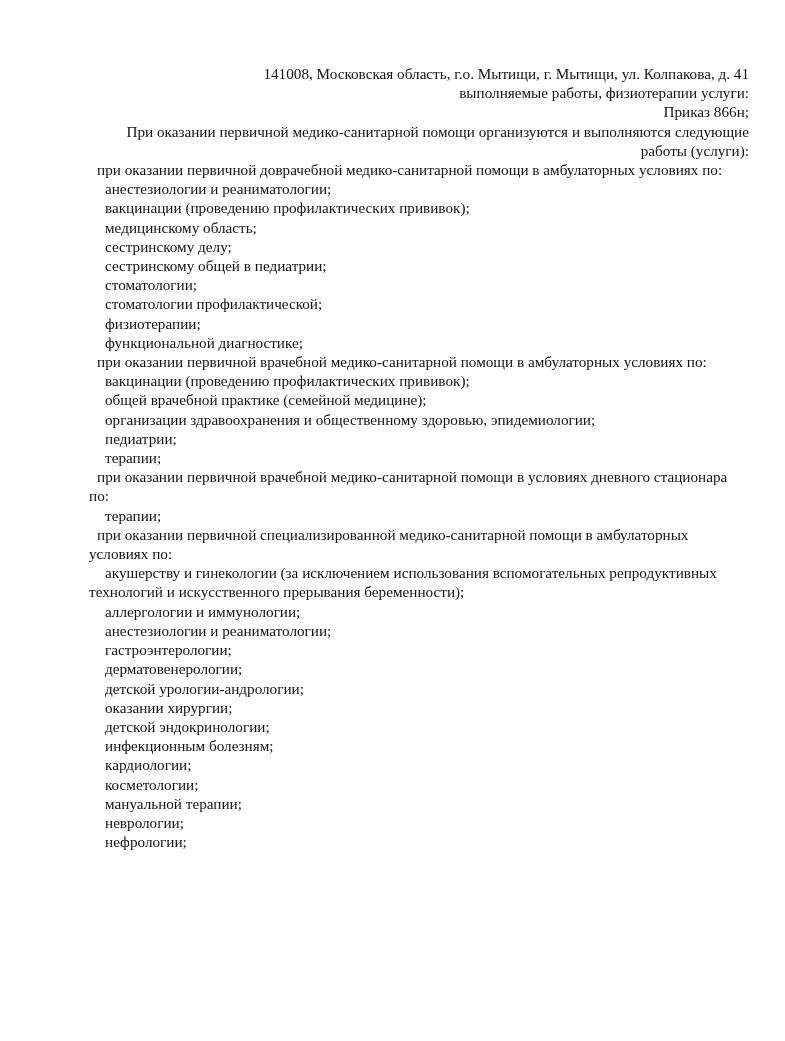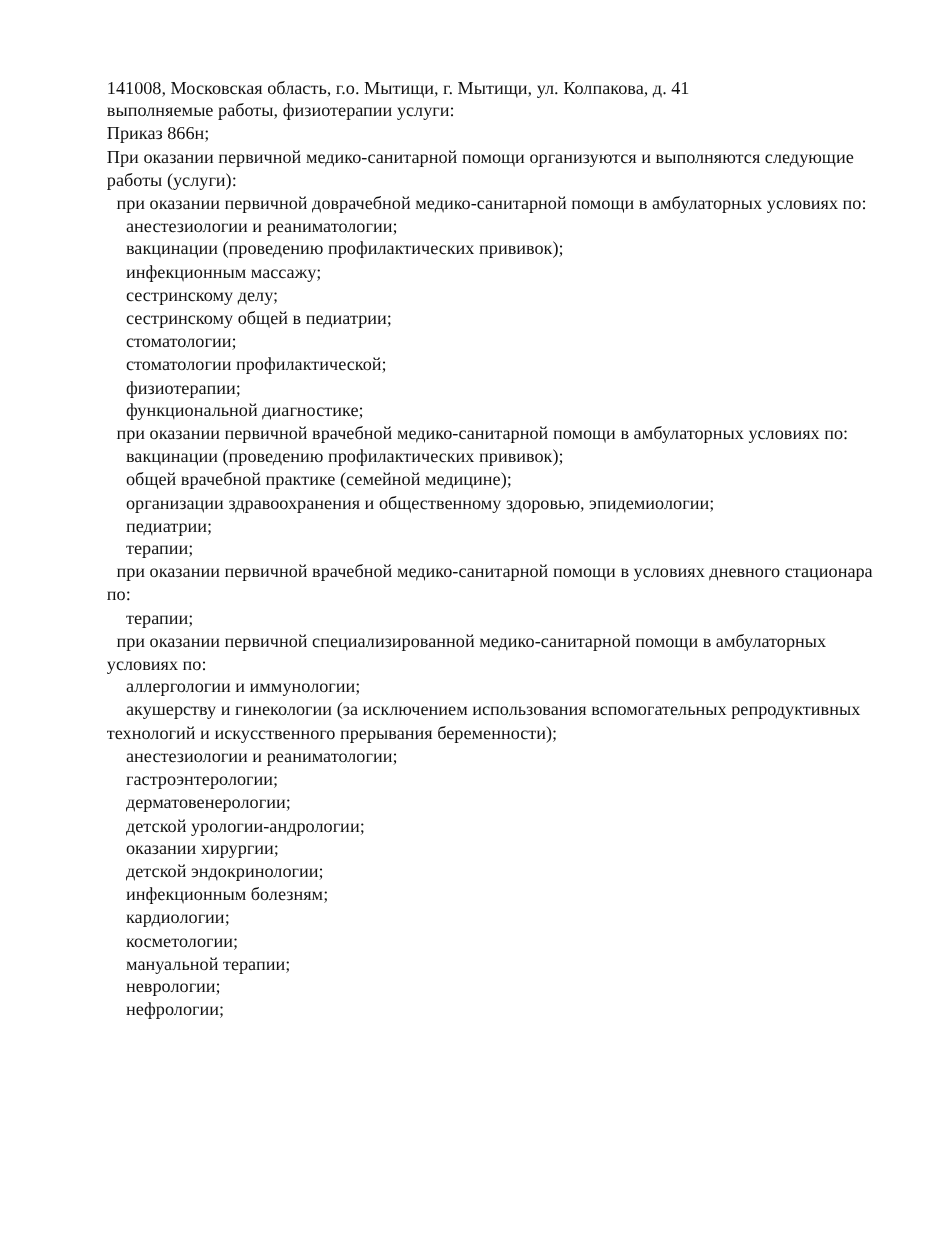--- a/index.html
+++ b/index.html
@@ -20,38 +20,38 @@
       width: 660px;
       font-family: "Liberation Serif", "DejaVu Serif", serif;
       font-size: 15.2px;
       line-height: 19.2px;
       color: #111111;
     }
     .line {
       display: block;
       white-space: normal;
     }
-    .lvl0 { padding-left: 0; }
+    .lvl0 { padding-left: 0; text-align: right; }
     .lvl1 { text-indent: 8px; }
     .lvl2h { text-indent: 16px; }
   </style>
 </head>
 <body>
 
 <div class="page">
   <span class="line lvl0">141008, Московская область, г.о. Мытищи, г. Мытищи, ул. Колпакова, д. 41</span>
   <span class="line lvl0">выполняемые работы, физиотерапии услуги:</span>
   <span class="line lvl0">Приказ 866н;</span>
   <span class="line lvl0">При оказании первичной медико-санитарной помощи организуются и выполняются следующие работы (услуги):</span>
 
   <div>
     <span class="line lvl1">при оказании первичной доврачебной медико-санитарной помощи в амбулаторных условиях по:</span>
     <span class="line lvl2h">анестезиологии и реаниматологии;</span>
     <span class="line lvl2h">вакцинации (проведению профилактических прививок);</span>
-    <span class="line lvl2h">инфекционным массажу;</span>
+    <span class="line lvl2h">медицинскому область;</span>
     <span class="line lvl2h">сестринскому делу;</span>
     <span class="line lvl2h">сестринскому общей в педиатрии;</span>
     <span class="line lvl2h">стоматологии;</span>
     <span class="line lvl2h">стоматологии профилактической;</span>
     <span class="line lvl2h">физиотерапии;</span>
     <span class="line lvl2h">функциональной диагностике;</span>
   </div>
 
   <div>
     <span class="line lvl1">при оказании первичной врачебной медико-санитарной помощи в амбулаторных условиях по:</span>
@@ -62,22 +62,22 @@
     <span class="line lvl2h">терапии;</span>
   </div>
 
   <div>
     <span class="line lvl1">при оказании первичной врачебной медико-санитарной помощи в условиях дневного стационара по:</span>
     <span class="line lvl2h">терапии;</span>
   </div>
 
   <div>
     <span class="line lvl1">при оказании первичной специализированной медико-санитарной помощи в амбулаторных условиях по:</span>
+    <span class="line lvl2h">акушерству и гинекологии (за исключением использования вспомогательных репродуктивных технологий и искусственного прерывания беременности);</span>
     <span class="line lvl2h">аллергологии и иммунологии;</span>
-    <span class="line lvl2h">акушерству и гинекологии (за исключением использования вспомогательных репродуктивных технологий и искусственного прерывания беременности);</span>
     <span class="line lvl2h">анестезиологии и реаниматологии;</span>
     <span class="line lvl2h">гастроэнтерологии;</span>
     <span class="line lvl2h">дерматовенерологии;</span>
     <span class="line lvl2h">детской урологии-андрологии;</span>
     <span class="line lvl2h">оказании хирургии;</span>
     <span class="line lvl2h">детской эндокринологии;</span>
     <span class="line lvl2h">инфекционным болезням;</span>
     <span class="line lvl2h">кардиологии;</span>
     <span class="line lvl2h">косметологии;</span>
     <span class="line lvl2h">мануальной терапии;</span>

